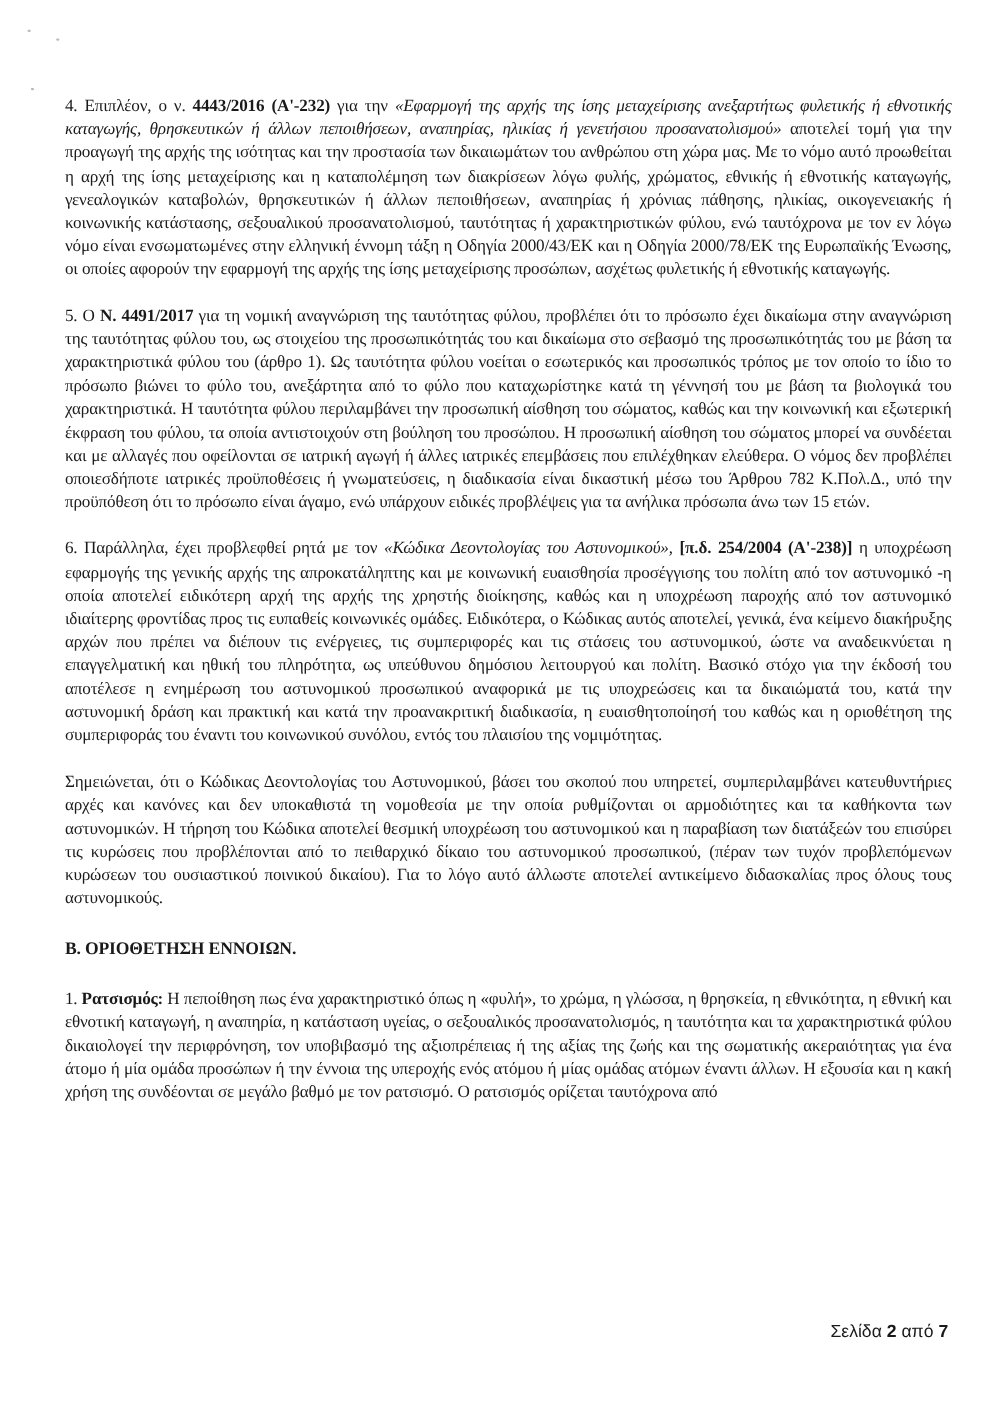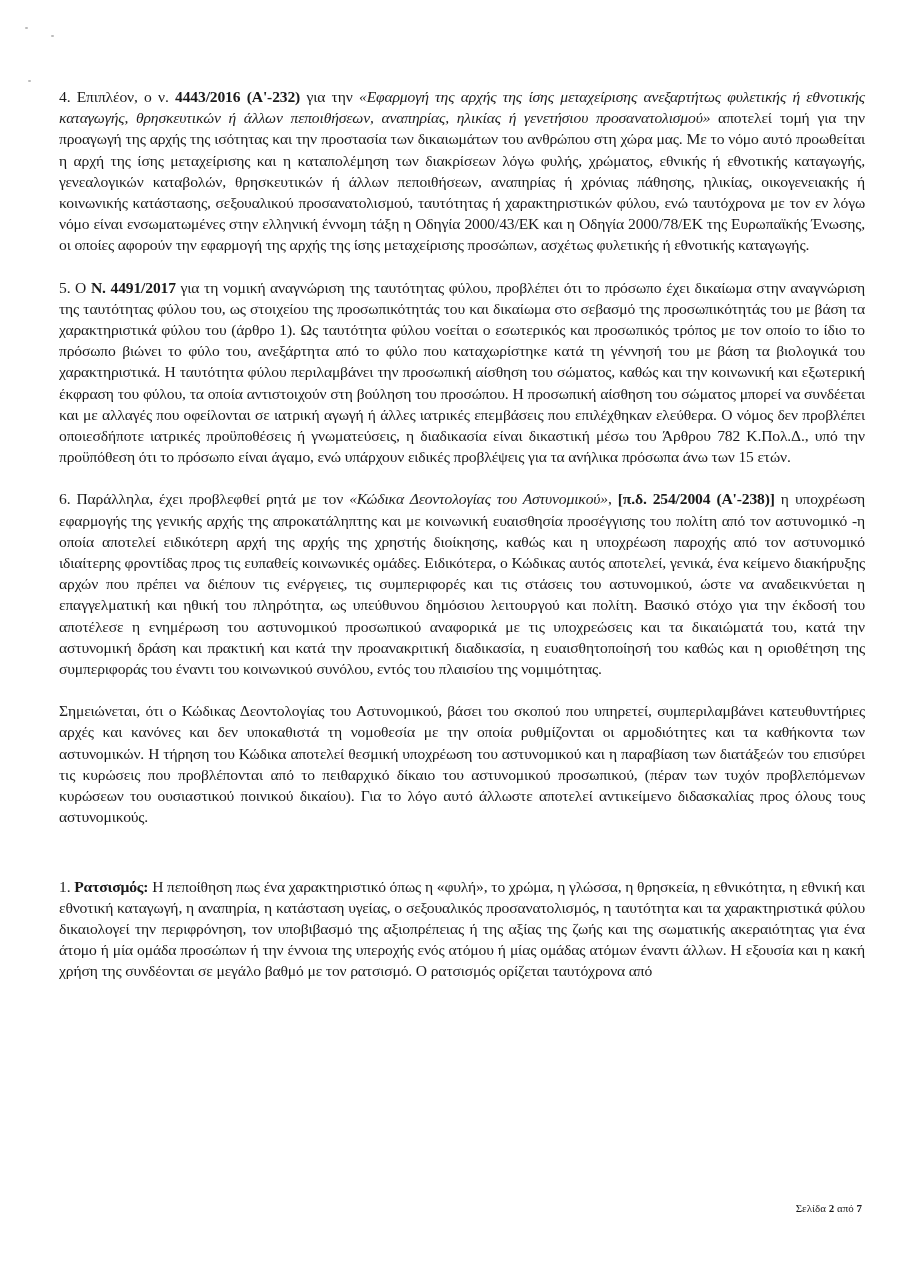--- a/index.html
+++ b/index.html
@@ -14,22 +14,22 @@
     text-align: justify; text-justify: inter-word;
     letter-spacing: -0.15px;
   }
   .gap { height: 21px; }
   .gap-lg { height: 24px; }
   b { font-weight: bold; }
   i { }
   .heading { font-weight: bold; font-size: 16px; margin: 0; line-height: 22px; }
   .footer {
     position: absolute; right: 38px; top: 1202px;
-    font-family: Liberation Serif, serif;
-    font-size: 11px; color: #1a1a1a;
+    font-family: Liberation Sans, sans-serif;
+    font-size: 16px; color: #1a1a1a;
   }
   .speck { position: absolute; width: 3px; height: 2px; background: #bbb; border-radius: 1px; }
 </style>
 </head>
 <body>
 
 <span class="speck" style="left:25px;top:27px;"></span>
 <span class="speck" style="left:51px;top:35px;"></span>
 <span class="speck" style="left:28px;top:80px;"></span>
 
@@ -50,20 +50,21 @@
   <p>
     <span>6. Παράλληλα, έχει προβλεφθεί ρητά με τον </span><i>«Κώδικα Δεοντολογίας του Αστυνομικού»</i><span>, </span><b>[π.δ. 254/2004 (Α'-238)]</b><span> η υποχρέωση εφαρμογής της γενικής αρχής της απροκατάληπτης και με κοινωνική ευαισθησία προσέγγισης του πολίτη από τον αστυνομικό -η οποία αποτελεί ειδικότερη αρχή της αρχής της χρηστής διοίκησης, καθώς και η υποχρέωση παροχής από τον αστυνομικό ιδιαίτερης φροντίδας προς τις ευπαθείς κοινωνικές ομάδες. Ειδικότερα, ο Κώδικας αυτός αποτελεί, γενικά, ένα κείμενο διακήρυξης αρχών που πρέπει να διέπουν τις ενέργειες, τις συμπεριφορές και τις στάσεις του αστυνομικού, ώστε να αναδεικνύεται η επαγγελματική και ηθική του πληρότητα, ως υπεύθυνου δημόσιου λειτουργού και πολίτη. Βασικό στόχο για την έκδοσή του αποτέλεσε η ενημέρωση του αστυνομικού προσωπικού αναφορικά με τις υποχρεώσεις και τα δικαιώματά του, κατά την αστυνομική δράση και πρακτική και κατά την προανακριτική διαδικασία, η ευαισθητοποίησή του καθώς και η οριοθέτηση της συμπεριφοράς του έναντι του κοινωνικού συνόλου, εντός του πλαισίου της νομιμότητας.</span>
   </p>
 
   <div class="gap"></div>
 
   <p>Σημειώνεται, ότι ο Κώδικας Δεοντολογίας του Αστυνομικού, βάσει του σκοπού που υπηρετεί, συμπεριλαμβάνει κατευθυντήριες αρχές και κανόνες και δεν υποκαθιστά τη νομοθεσία με την οποία ρυθμίζονται οι αρμοδιότητες και τα καθήκοντα των αστυνομικών. Η τήρηση του Κώδικα αποτελεί θεσμική υποχρέωση του αστυνομικού και η παραβίαση των διατάξεών του επισύρει τις κυρώσεις που προβλέπονται από το πειθαρχικό δίκαιο του αστυνομικού προσωπικού, (πέραν των τυχόν προβλεπόμενων κυρώσεων του ουσιαστικού ποινικού δικαίου). Για το λόγο αυτό άλλωστε αποτελεί αντικείμενο διδασκαλίας προς όλους τους αστυνομικούς.</p>
 
   <div class="gap-lg"></div>
 
+  <p class="heading">Β. ΟΡΙΟΘΕΤΗΣΗ ΕΝΝΟΙΩΝ.</p>
 
   <div class="gap-lg"></div>
 
   <p>
     <span>1. </span><b>Ρατσισμός:</b><span> Η πεποίθηση πως ένα χαρακτηριστικό όπως η «φυλή», το χρώμα, η γλώσσα, η θρησκεία, η εθνικότητα, η εθνική και εθνοτική καταγωγή, η αναπηρία, η κατάσταση υγείας, ο σεξουαλικός προσανατολισμός, η ταυτότητα και τα χαρακτηριστικά φύλου δικαιολογεί την περιφρόνηση, τον υποβιβασμό της αξιοπρέπειας ή της αξίας της ζωής και της σωματικής ακεραιότητας για ένα άτομο ή μία ομάδα προσώπων ή την έννοια της υπεροχής ενός ατόμου ή μίας ομάδας ατόμων έναντι άλλων. Η εξουσία και η κακή χρήση της συνδέονται σε μεγάλο βαθμό με τον ρατσισμό. Ο ρατσισμός ορίζεται ταυτόχρονα από</span>
   </p>
 </div>
 
 <div class="footer">
   <span>Σελίδα </span><b>2</b><span> από </span><b>7</b>

